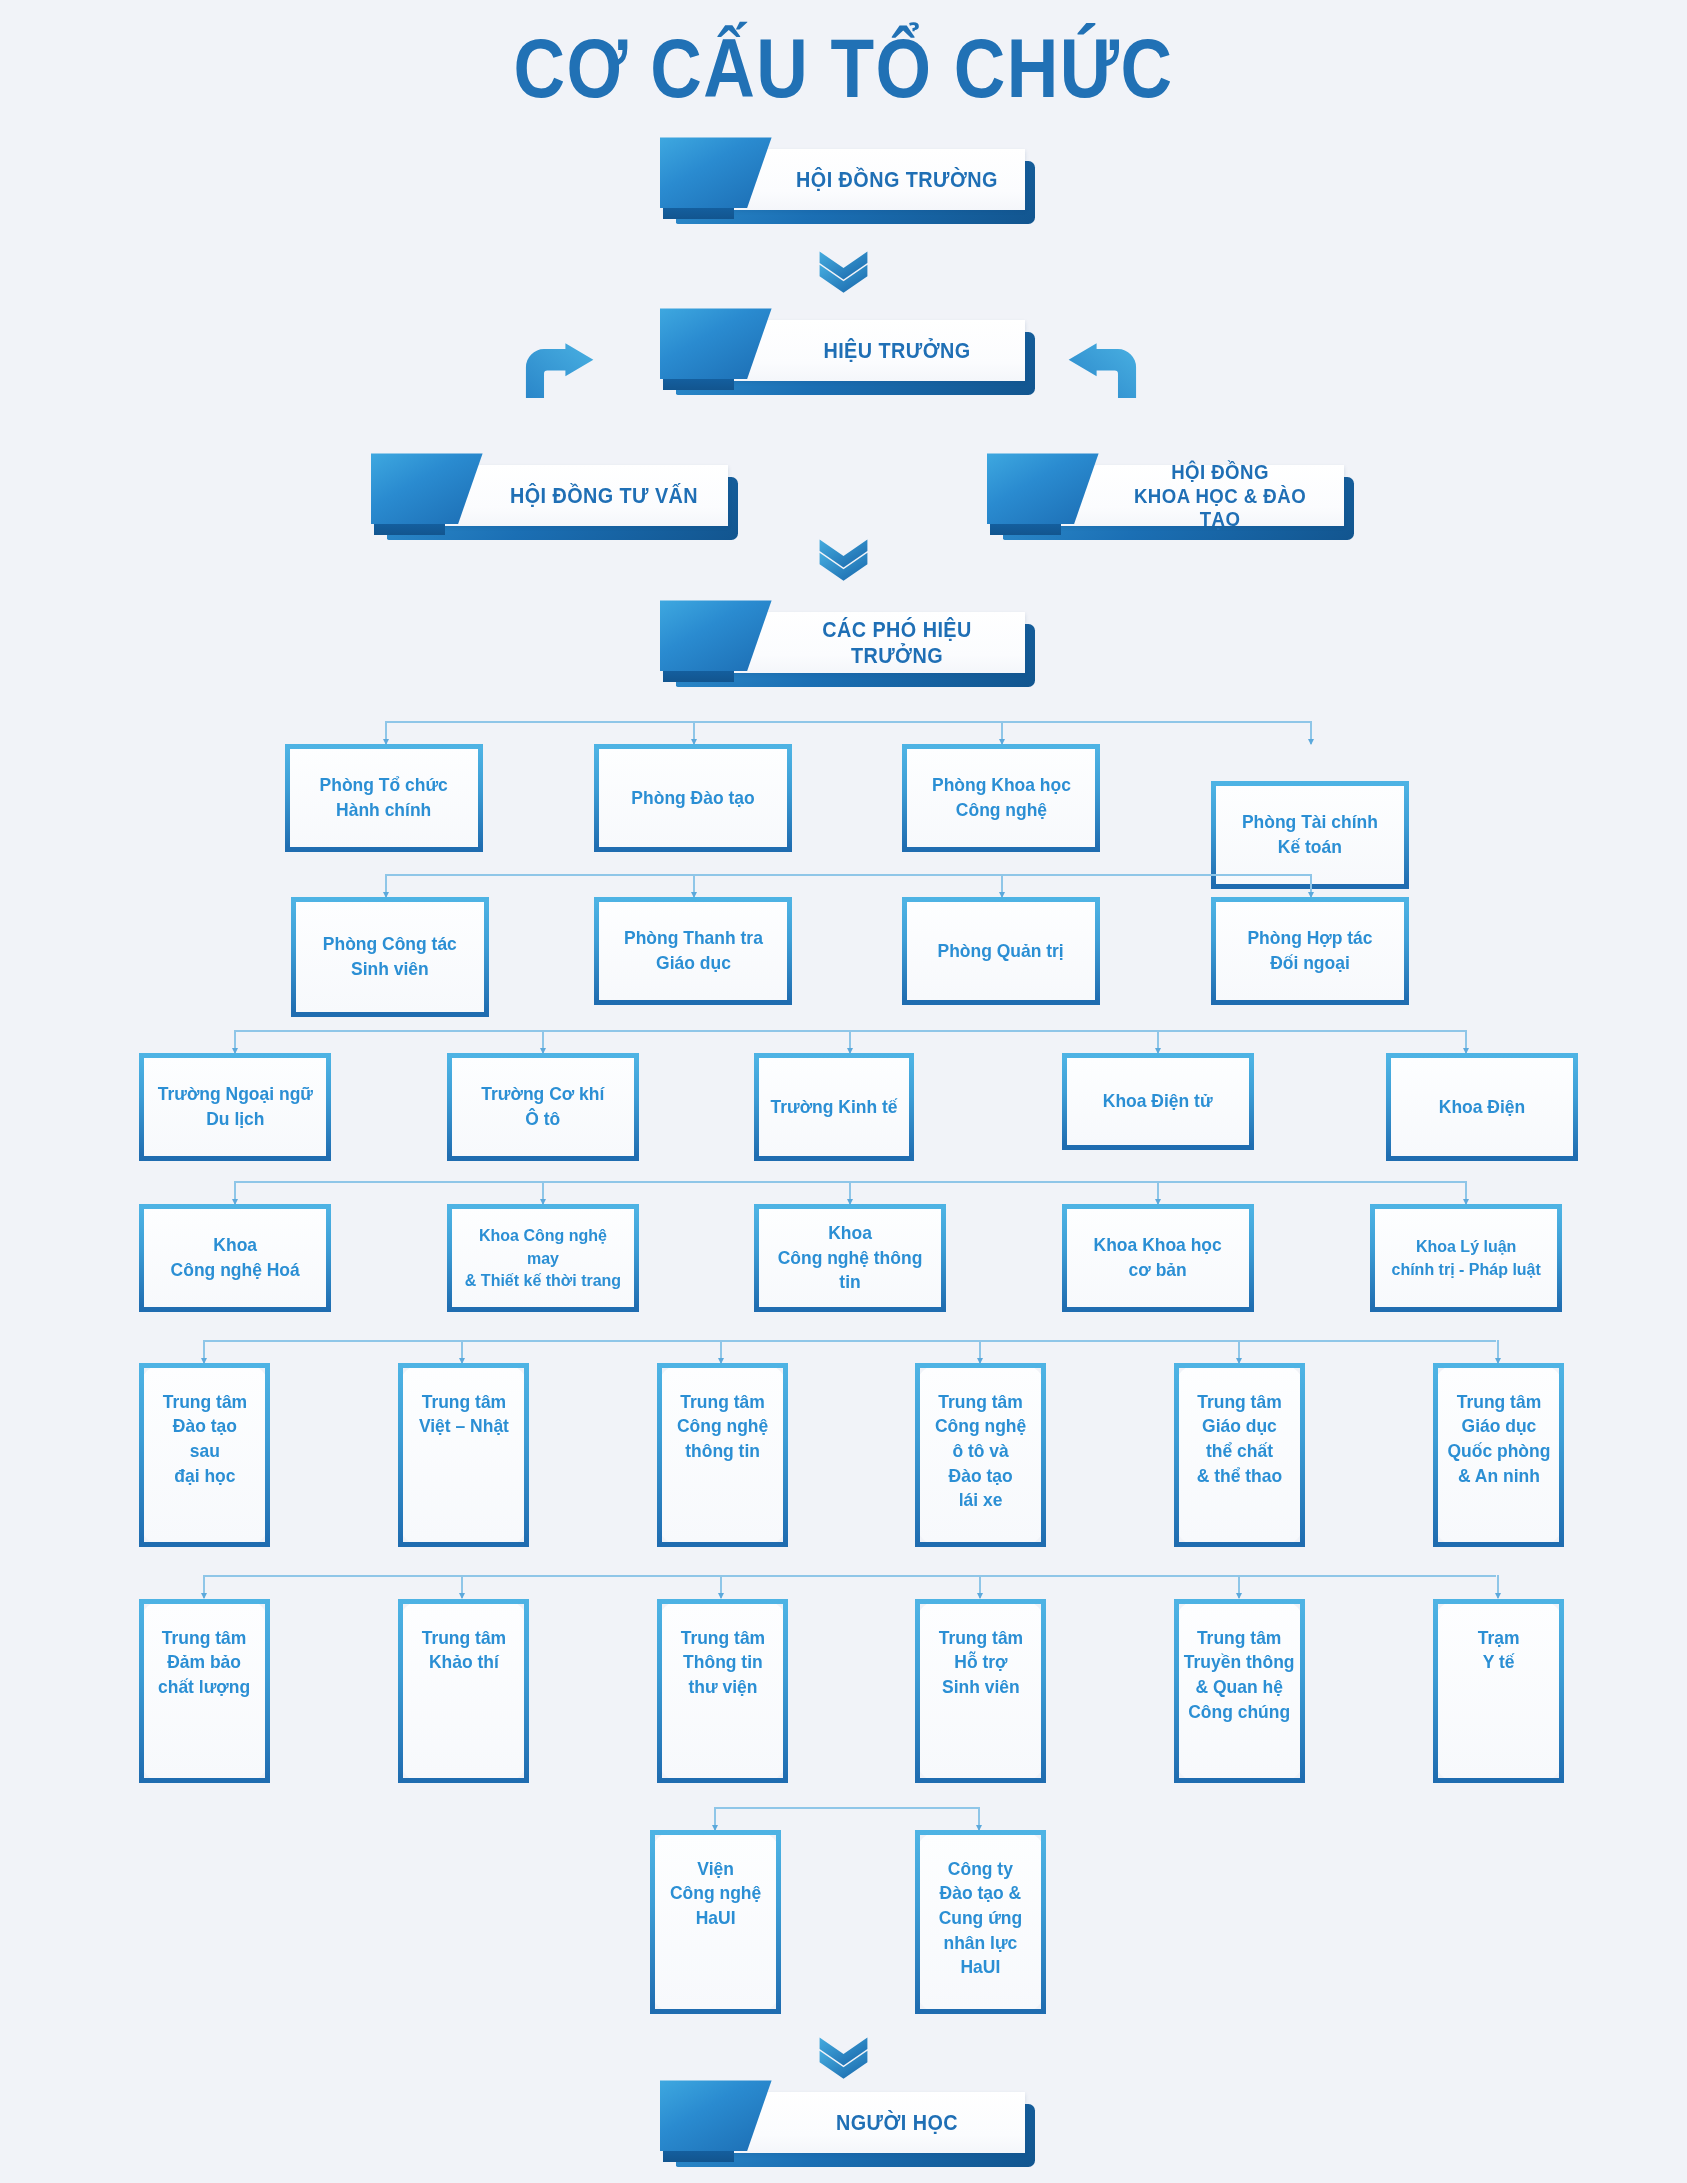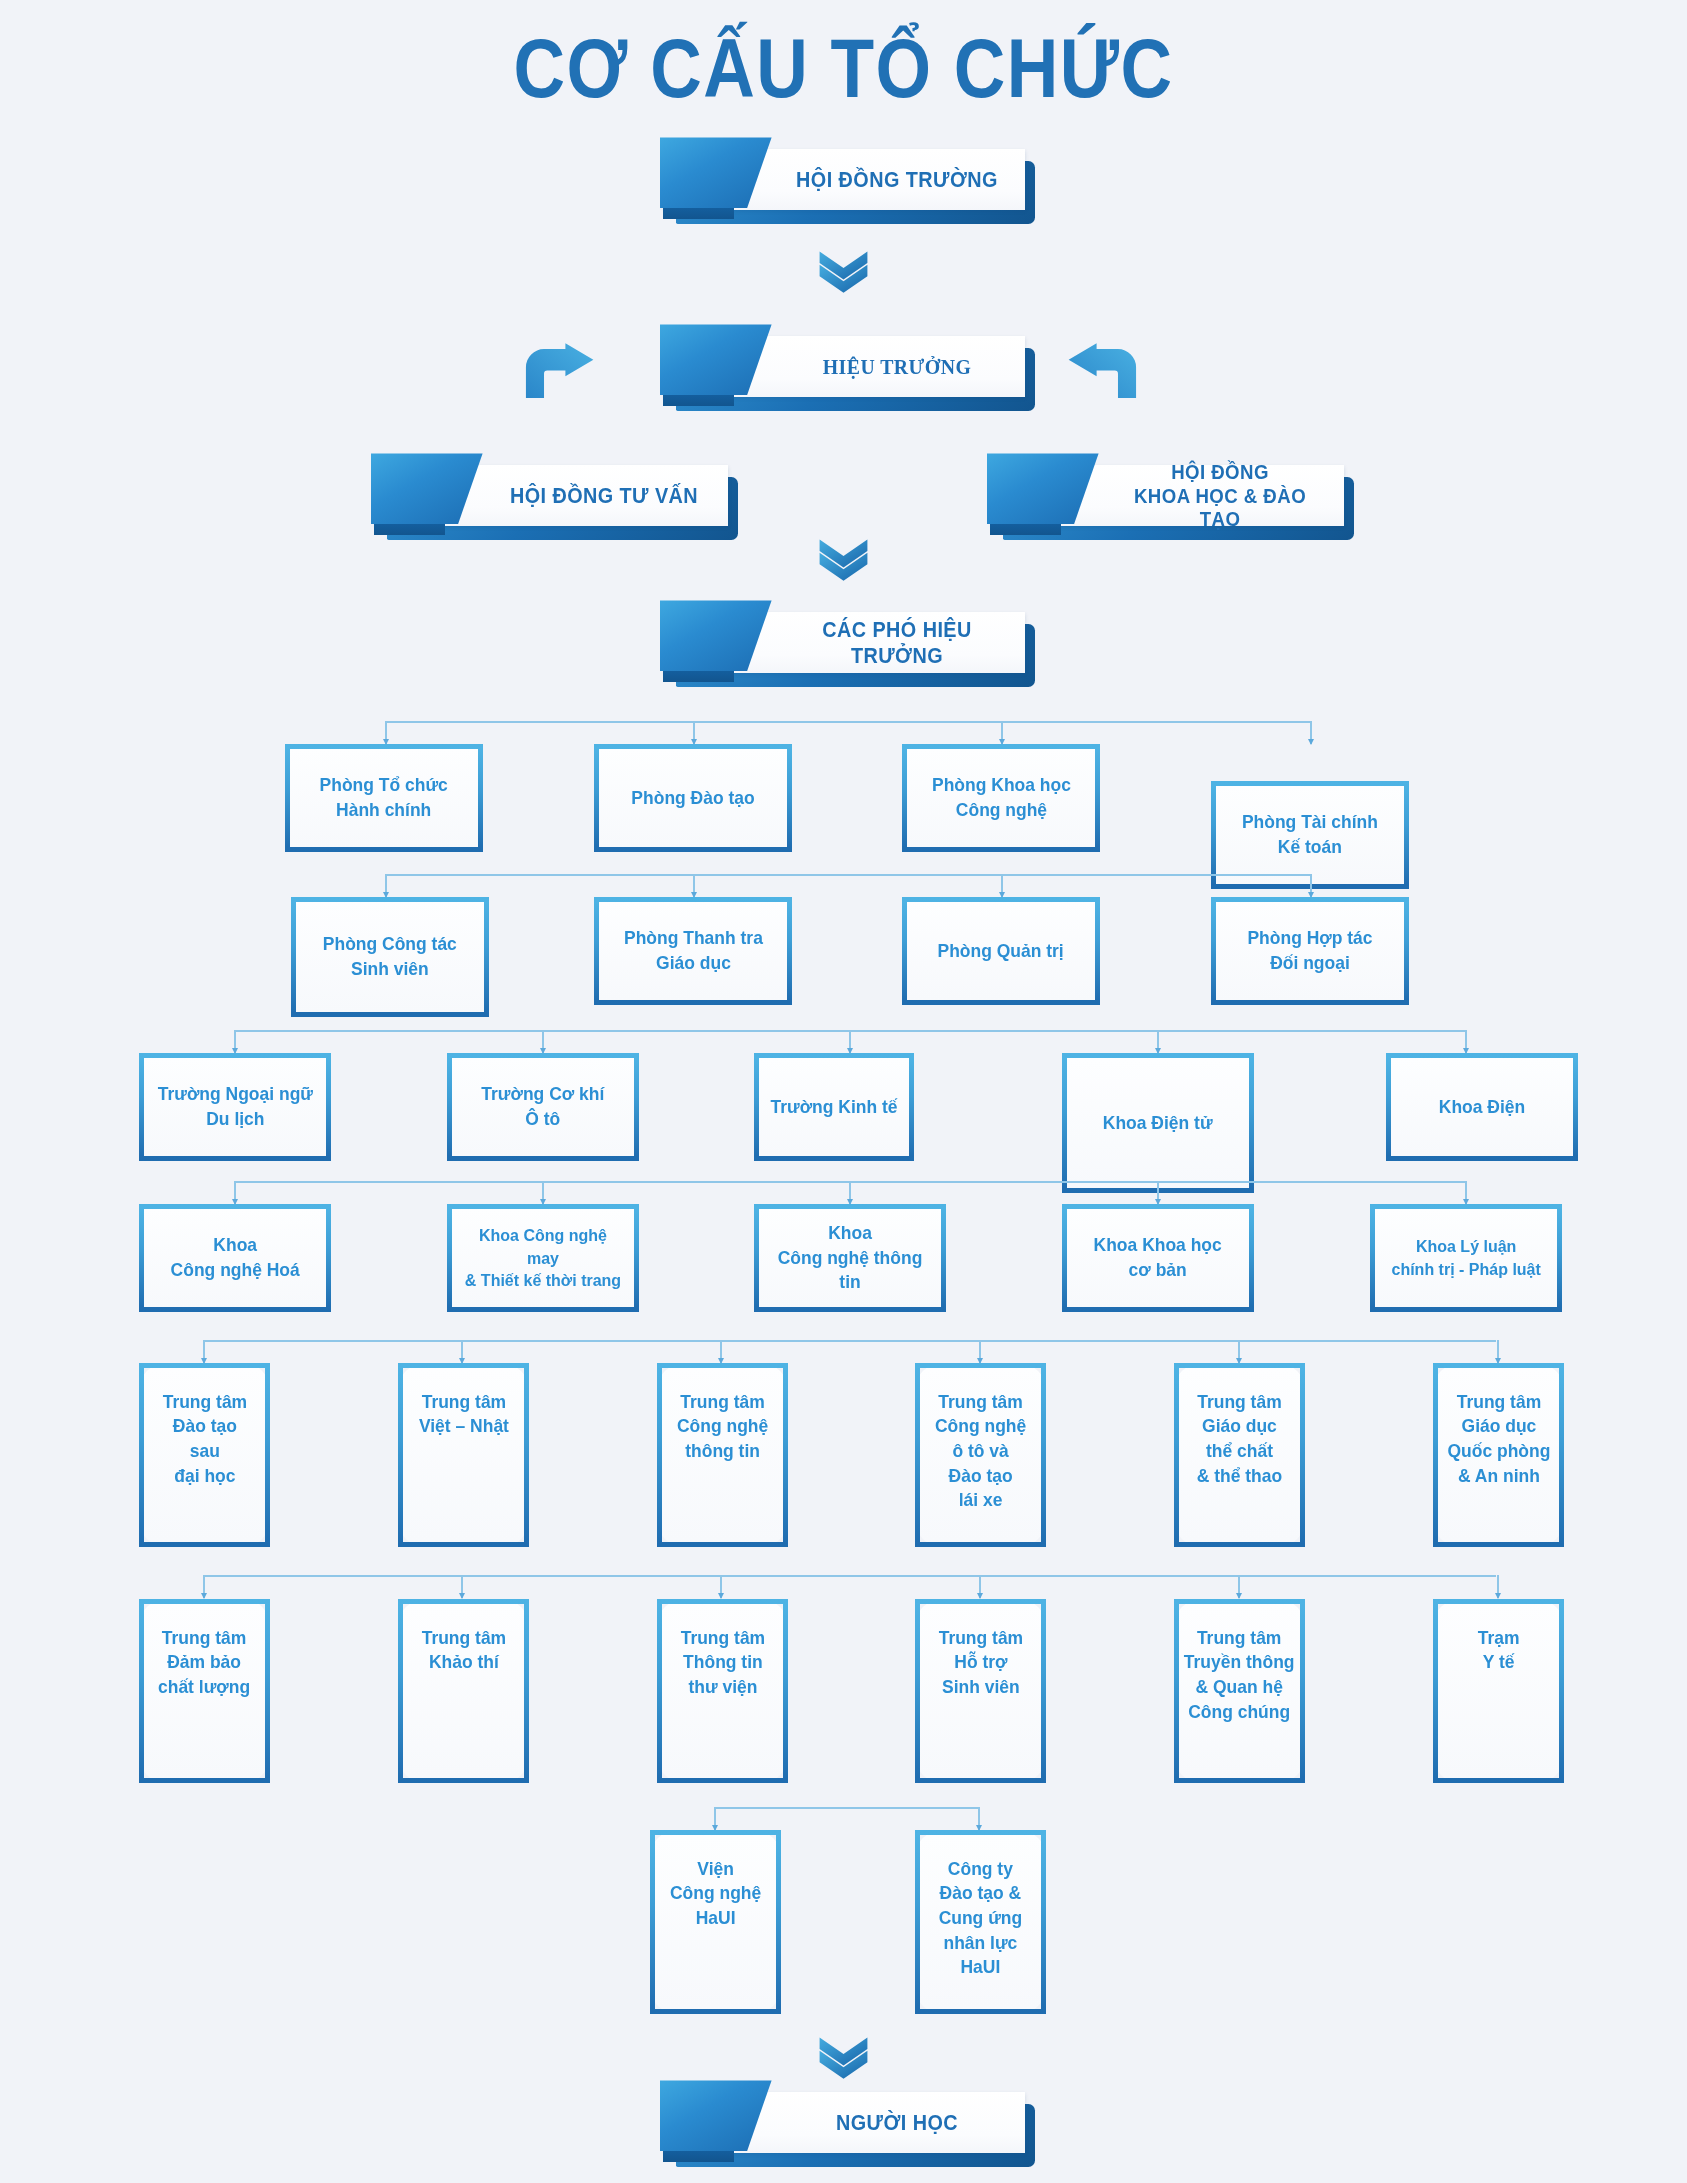--- a/index.html
+++ b/index.html
@@ -172,21 +172,21 @@
         <linearGradient id="cg1" x1="0" y1="0" x2="1" y2="1">
           <stop offset="0%" stop-color="#45acdf"></stop>
             <stop offset="100%" stop-color="#1764a9"></stop>
         </linearGradient>
       </defs>
       <polygon fill="url(#cg1)" points="8,4 37,24 66,4 66,18 37,38 8,18"></polygon>
       <polygon fill="url(#cg1)" points="8,20 37,40 66,20 66,34 37,54 8,34"></polygon>
     </svg>
   </div>
 
-  <div class="ribbon" style="left:653px; top:336px; width:372px;font-family:Liberation Serif, serif;">
+  <div class="ribbon" style="left:653px; top:320px; width:372px;">
     <div class="rb-shadow"></div>
     <div class="rb-body"></div>
     <div class="rb-tabshadow"></div>
     <div class="rb-tab"></div>
     <div class="rb-label">HIỆU TRƯỞNG</div>
   </div>
 
   <div class="elbow" style="left:521px; top:343px;">
     <svg viewBox="0 0 90 66" xmlns="http://www.w3.org/2000/svg">
       <defs>
@@ -300,21 +300,21 @@
     <div class="node-label">Trường Ngoại ngữ
 Du lịch</div>
   </div>
   <div class="node short" style="left:447px; top:1053px; width:192px; height:108px;">
     <div class="node-label">Trường Cơ khí
 Ô tô</div>
   </div>
   <div class="node short" style="left:754px; top:1053px; width:160px; height:108px;">
     <div class="node-label">Trường Kinh tế</div>
   </div>
-  <div class="node short" style="left:1062px; top:1053px; width:192px; height:140px;">
+  <div class="node short" style="left:1062px; top:1053px; width:192px; height:97px;">
     <div class="node-label">Khoa Điện tử</div>
   </div>
   <div class="node short" style="left:1370px; top:1053px; width:192px; height:108px;margin-left:16px;">
     <div class="node-label">Khoa Điện</div>
   </div>
 
   <div class="hbar" style="left:234px; top:1181px; width:1231px;"></div>
   <div class="vtick" style="left:234px; top:1181px; height:23px;"></div>
   <div class="vtick" style="left:542px; top:1181px; height:23px;"></div>
   <div class="vtick" style="left:849px; top:1181px; height:23px;"></div>

